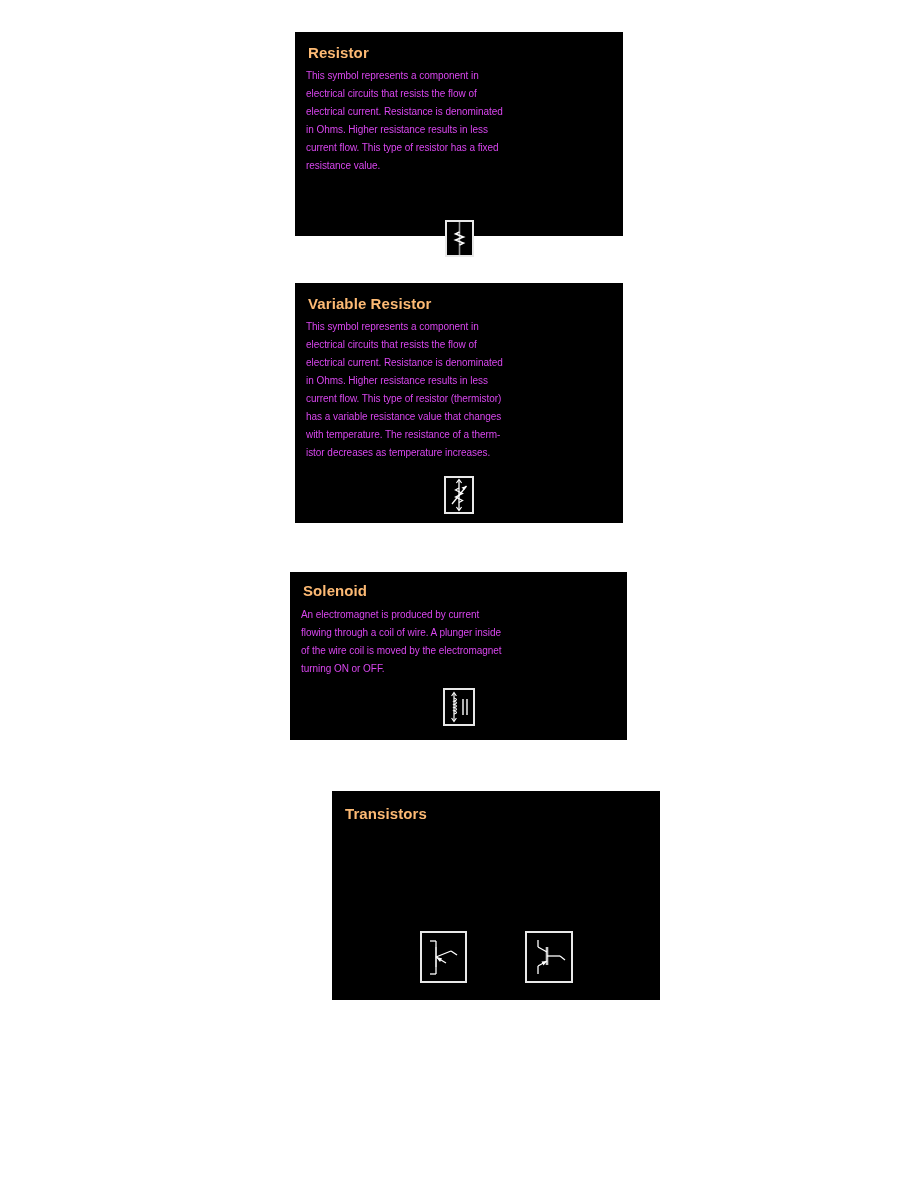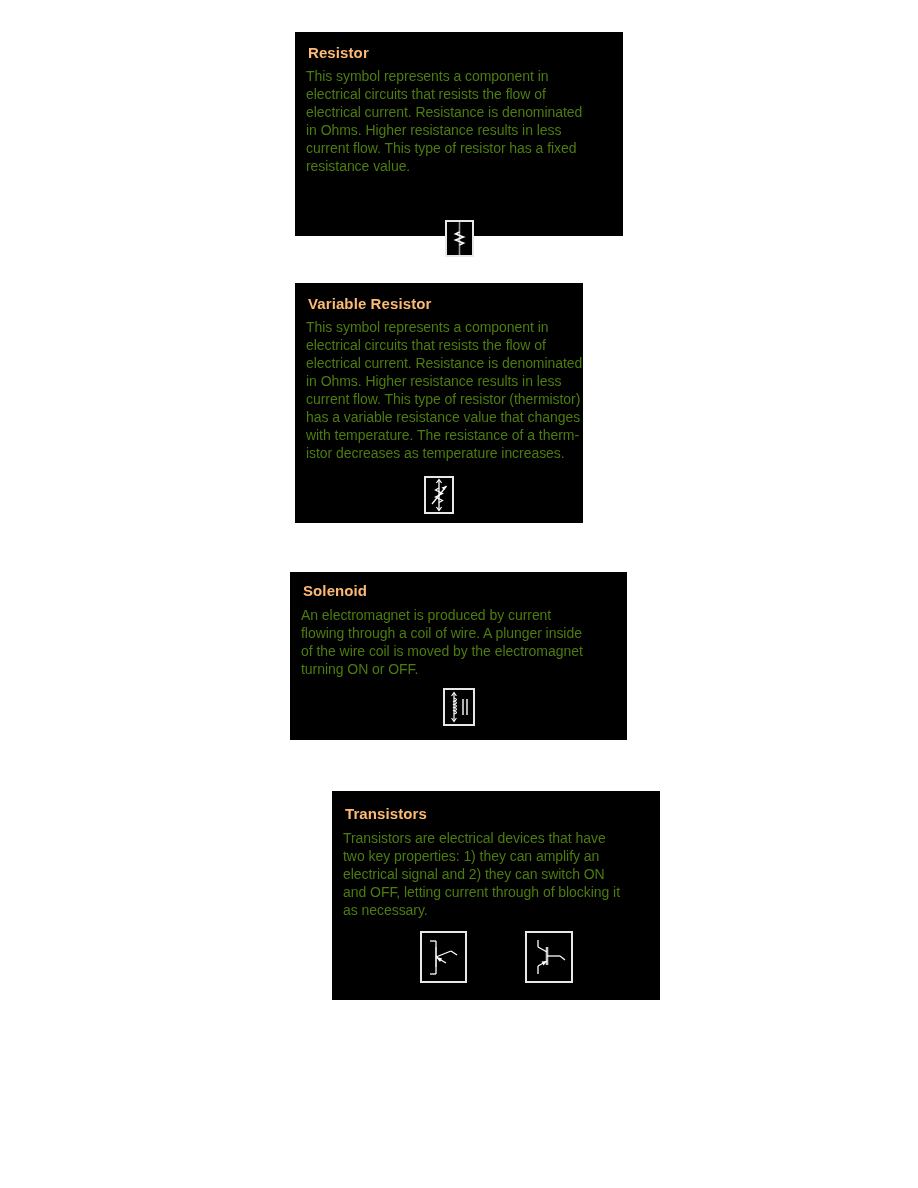--- a/index.html
+++ b/index.html
@@ -31,23 +31,23 @@
     font-weight: bold;
     font-size: 15px;
     line-height: 18px;
     color: #fdba74;
     letter-spacing: 0.1px;
     white-space: nowrap;
   }
   .card-body {
     font-family: "Liberation Sans", sans-serif;
     font-weight: normal;
-    font-size: 14px;
+    font-size: 10px;
     line-height: 18px;
-    color: #4d7c0f;
+    color: #d946ef;
     letter-spacing: -0.05px;
     white-space: pre-line;
   }
   .symbol-row {
     position: absolute;
     display: flex;
     align-items: center;
     justify-content: center;
     width: 100%;
     left: 0;
@@ -70,21 +70,21 @@
     height: 204px;
   }
   #card-resistor .card-title { position: absolute; left: 13px; top: 12px; }
   #card-resistor .card-body  { position: absolute; left: 11px; top: 35px; width: 305px; }
   #card-resistor .symbol-row { top: 188px; }
 
   
   #card-variable-resistor {
     left: 295px;
     top: 283px;
-    width: 288px;
+    width: 328px;
     height: 240px;
   }
   #card-variable-resistor .card-title { position: absolute; left: 13px; top: 12px; }
   #card-variable-resistor .card-body  { position: absolute; left: 11px; top: 35px; width: 310px; }
   #card-variable-resistor .symbol-row { top: 193px; }
 
   
   #card-solenoid {
     left: 290px;
     top: 572px;
@@ -178,25 +178,20 @@
 
           <line x1="18" y1="9" x2="18" y2="25" stroke="#ffffff" stroke-width="1.4"></line>
           <line x1="22" y1="9" x2="22" y2="25" stroke="#ffffff" stroke-width="1.4"></line>
         </svg>
       </div>
     </div>
   </div>
 
   <div class="card" id="card-transistors">
     <div class="card-title">Transistors</div>
-    <div class="card-body">Transistors are electrical devices that have
-two key properties: 1) they can amplify an
-electrical signal and 2) they can switch ON
-and OFF, letting current through of blocking it
-as necessary.</div>
 
     <div class="symbol-row">
 
       <div class="symbol-box" style="width:47px;height:52px;">
         <svg width="43" height="48" viewBox="0 0 43 48" xmlns="http://www.w3.org/2000/svg">
 
           <line x1="14" y1="14" x2="14" y2="34" stroke="#ffffff" stroke-width="1.6"></line>
 
           <line x1="14" y1="8" x2="14" y2="14" stroke="#ffffff" stroke-width="1.3"></line>
           <line x1="8" y1="8" x2="14" y2="8" stroke="#ffffff" stroke-width="1.3"></line>

